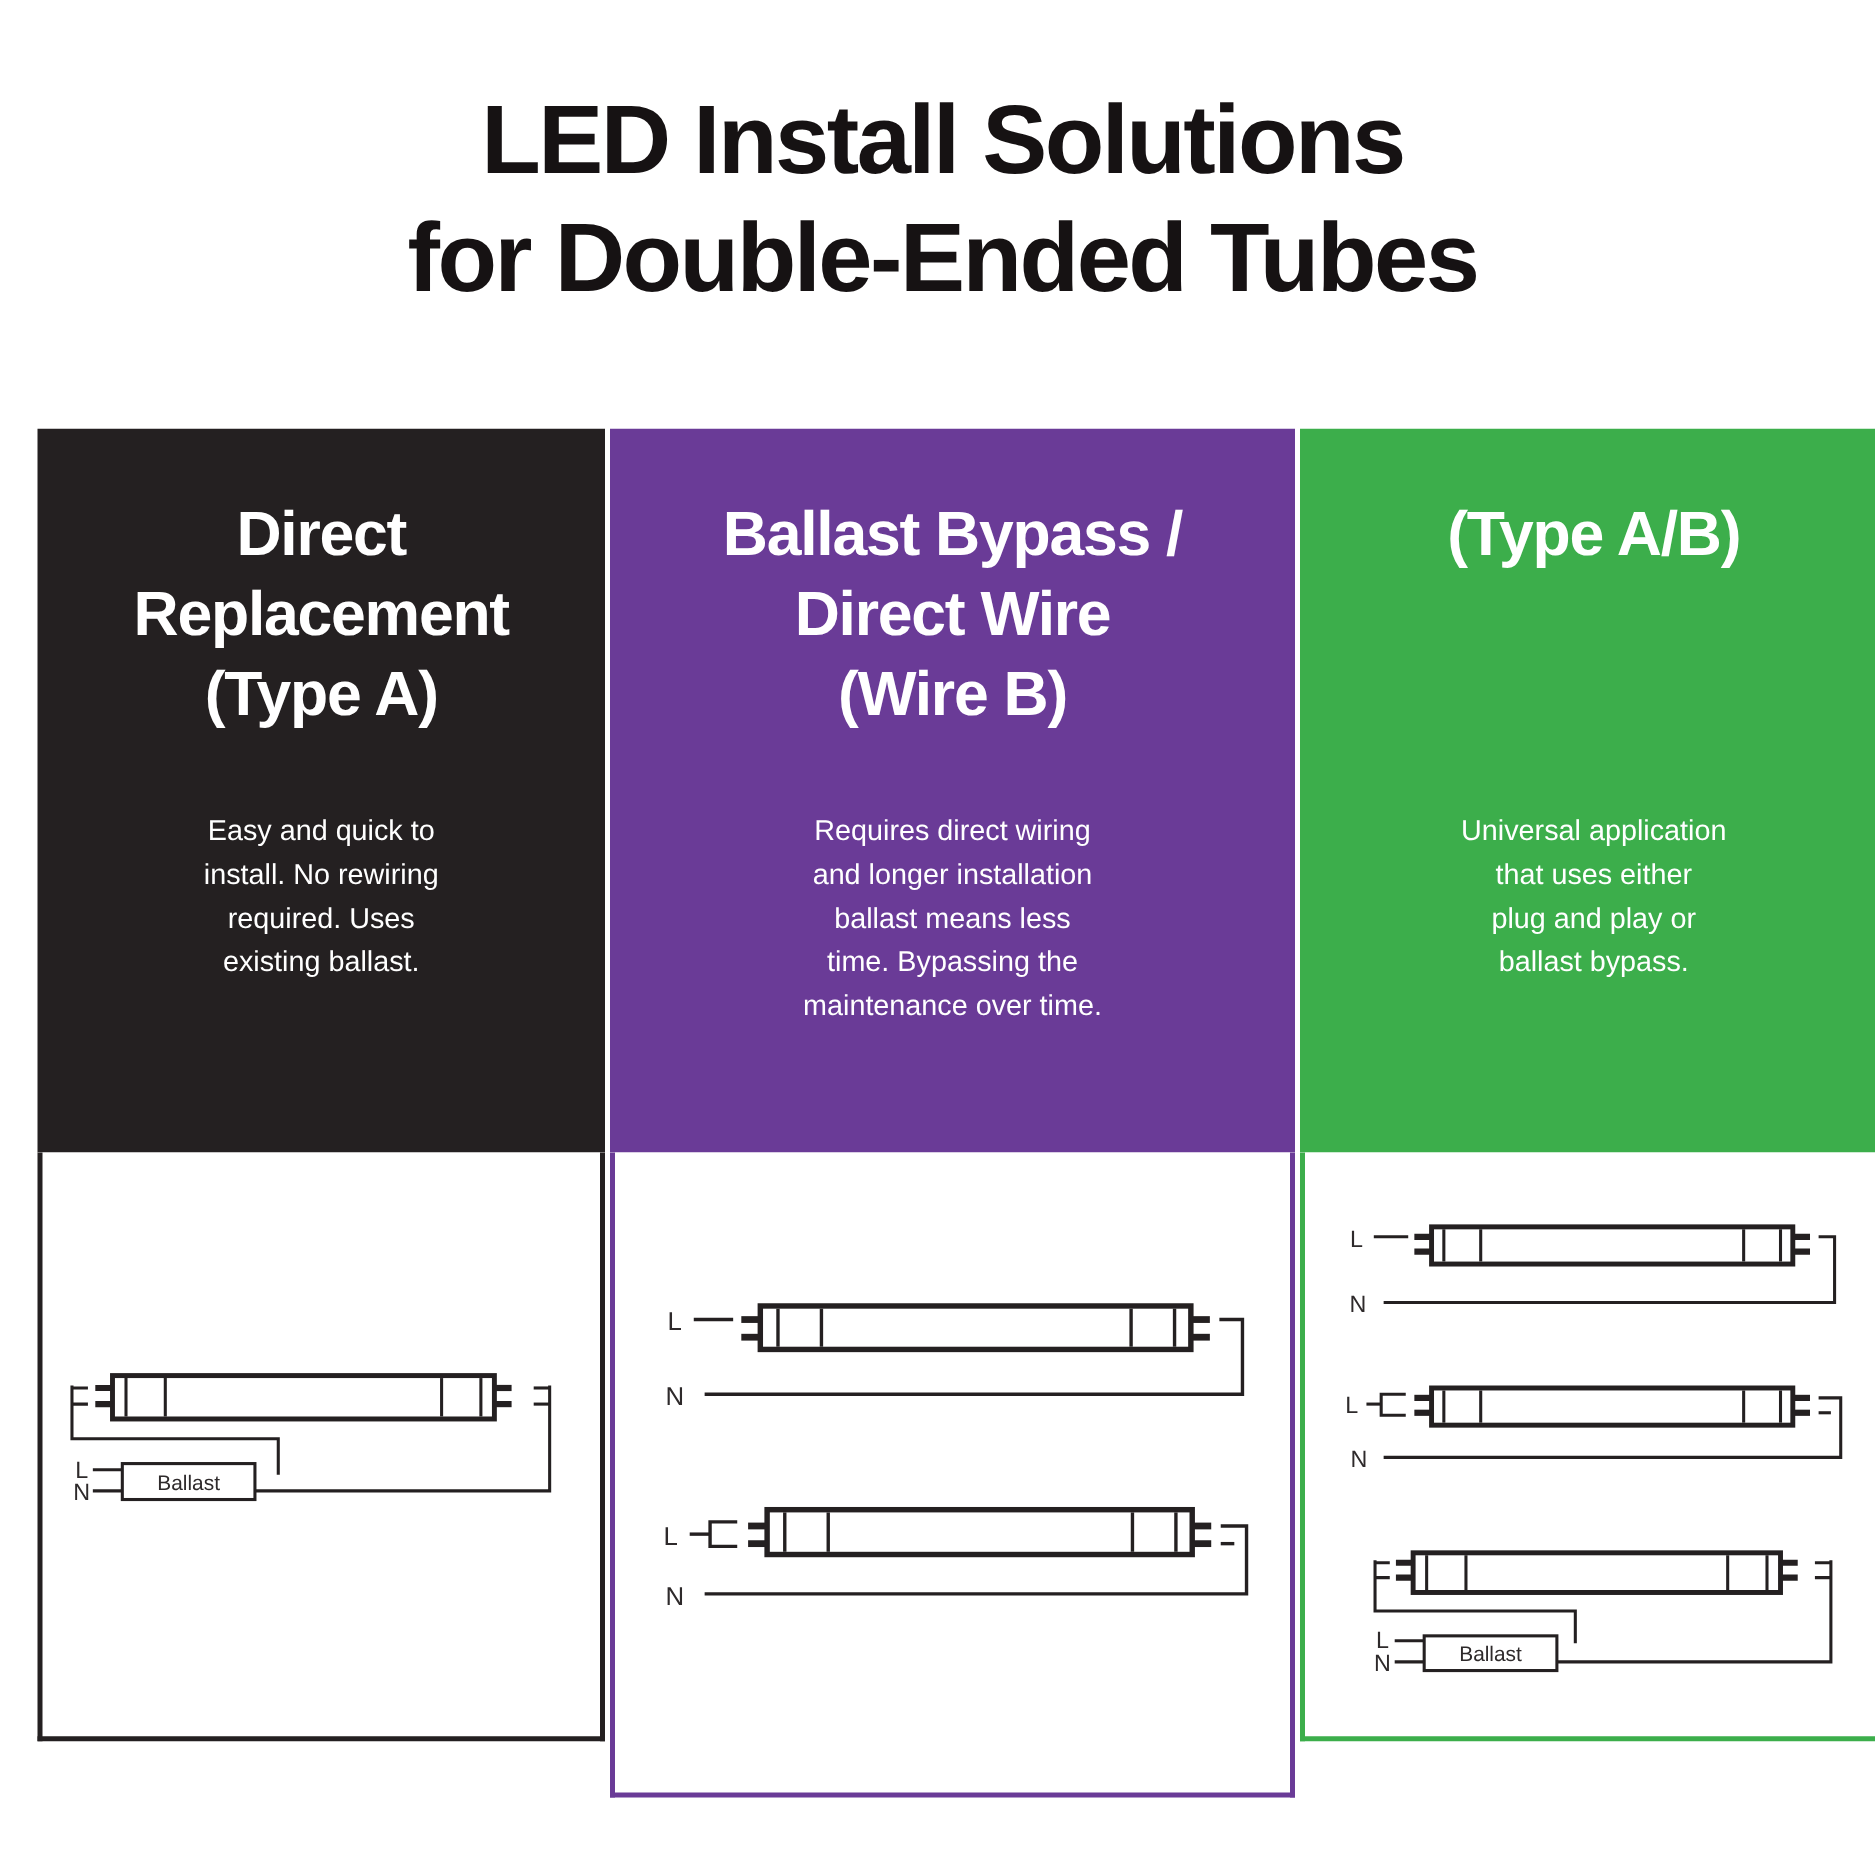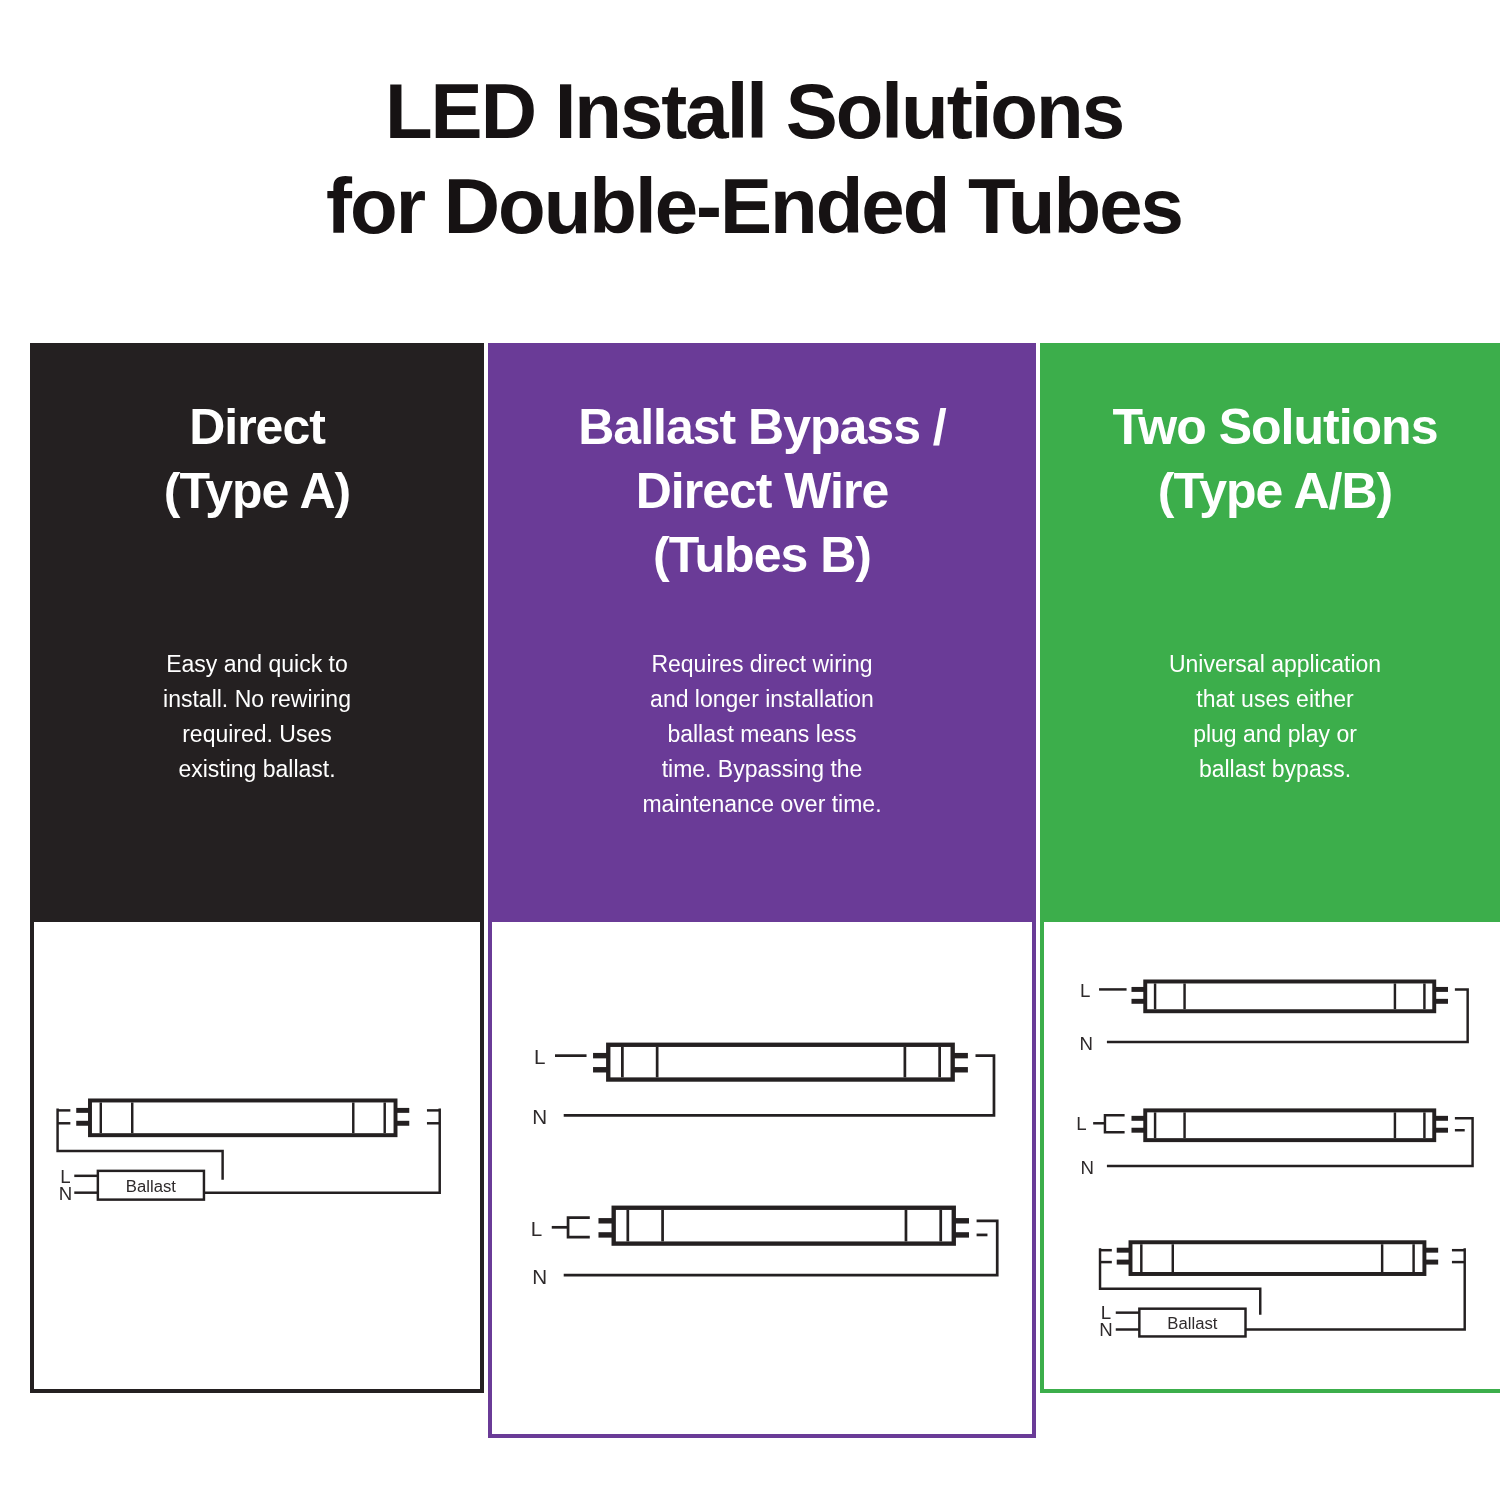--- a/index.html
+++ b/index.html
@@ -54,20 +54,21 @@
     <span class="t-line">LED Install Solutions</span>
     <span class="t-line">for Double-Ended Tubes</span>
   </h1>
 
   <section class="panels">
 
     <article class="panel" style="--accent: #242021;">
       <header class="panel-header">
         <div class="panel-title">
           <div>Direct</div>
+          <div>Replacement</div>
           <div>(Type A)</div>
         </div>
         <div class="panel-body">
           <div>Easy and quick to</div>
           <div>install. No rewiring</div>
           <div>required. Uses</div>
           <div>existing ballast.</div>
         </div>
       </header>
       <div class="panel-diagram">
@@ -101,21 +102,21 @@
           <text class="lbl" x="32" y="280" text-anchor="middle">N</text>
         </svg>
       </div>
     </article>
 
     <article class="panel" style="--accent: #6a3b97;">
       <header class="panel-header">
         <div class="panel-title">
           <div>Ballast Bypass /</div>
           <div>Direct Wire</div>
-          <div>(Tubes B)</div>
+          <div>(Wire B)</div>
         </div>
         <div class="panel-body">
           <div>Requires direct wiring</div>
           <div>and longer installation</div>
           <div>ballast means less</div>
           <div>time. Bypassing the</div>
           <div>maintenance over time.</div>
         </div>
       </header>
       <div class="panel-diagram">
@@ -157,21 +158,20 @@
           </g>
           <text class="lbl" x="41" y="289" text-anchor="middle">L</text>
           <text class="lbl" x="44" y="333" text-anchor="middle">N</text>
         </svg>
       </div>
     </article>
 
     <article class="panel" style="--accent: #3cae4b;">
       <header class="panel-header">
         <div class="panel-title">
-          <div>Two Solutions</div>
           <div>(Type A/B)</div>
         </div>
         <div class="panel-body">
           <div>Universal application</div>
           <div>that uses either</div>
           <div>plug and play or</div>
           <div>ballast bypass.</div>
         </div>
       </header>
       <div class="panel-diagram">

